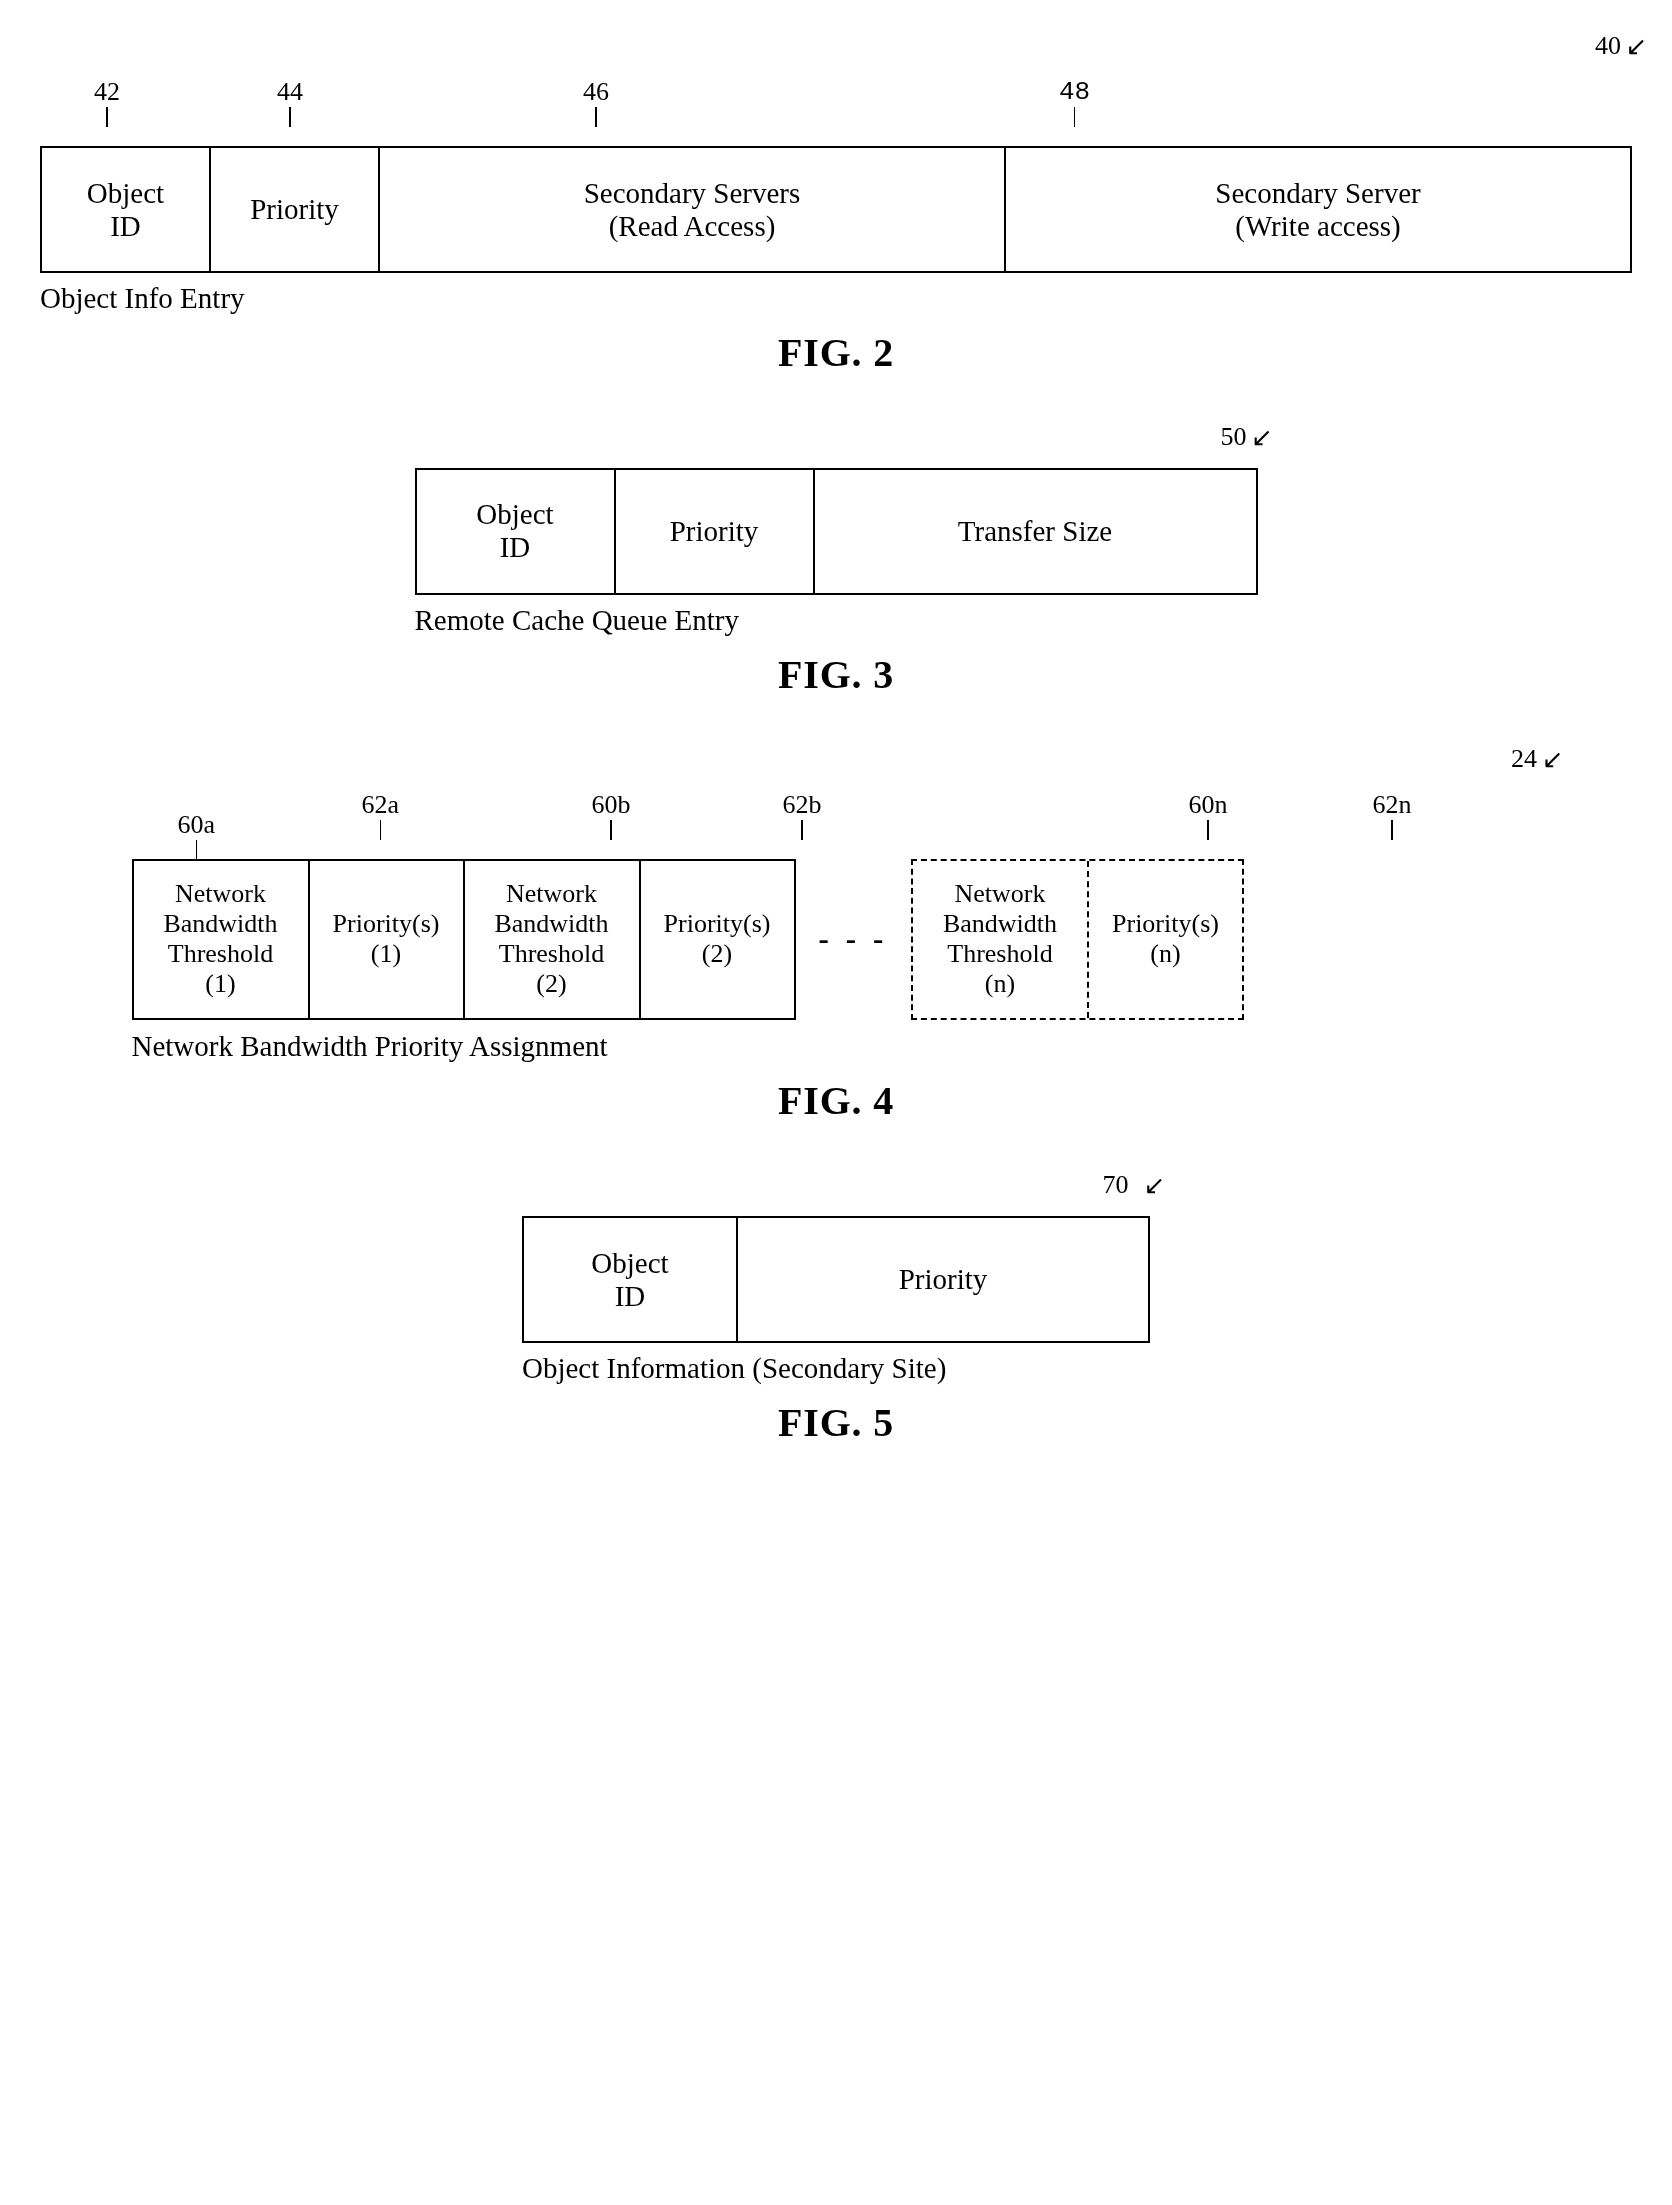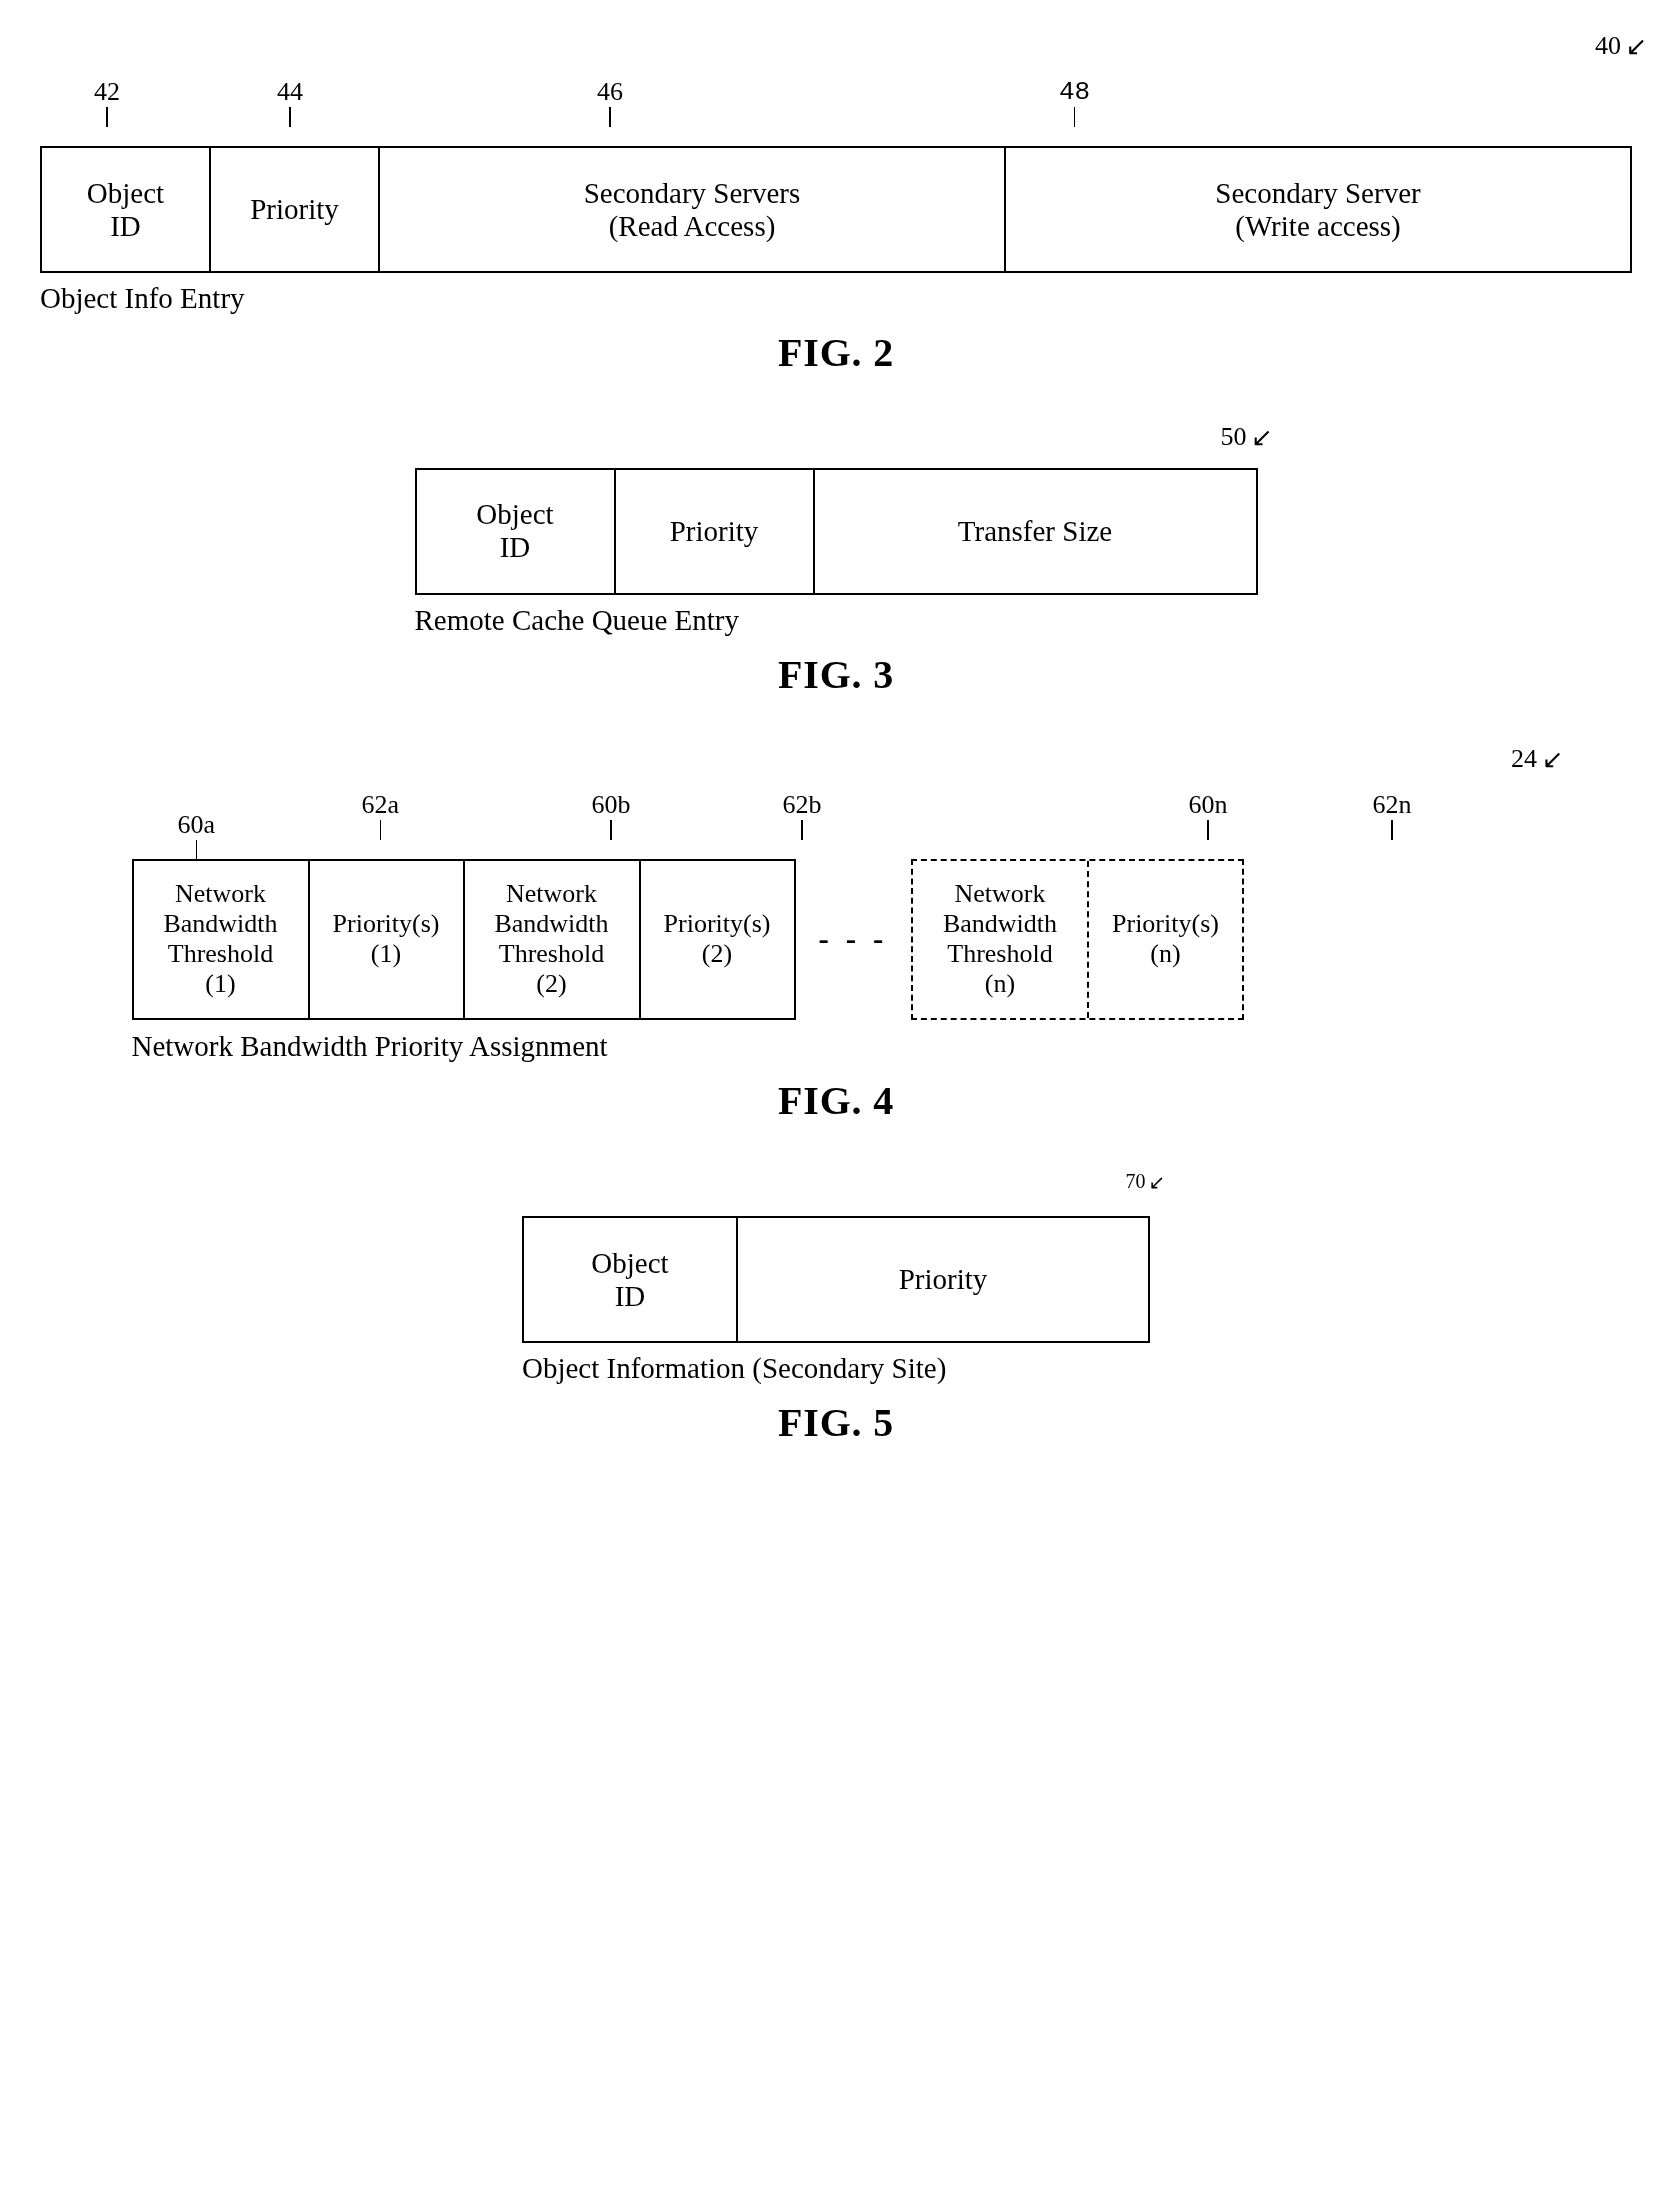--- a/index.html
+++ b/index.html
@@ -206,21 +206,21 @@
 
       <div class="above-refs">
         <div class="ref-above" style="left: 54px;">
           <span>42</span>
           <div class="ref-line"></div>
         </div>
         <div class="ref-above" style="left: 237px;">
           <span>44</span>
           <div class="ref-line"></div>
         </div>
-        <div class="ref-above" style="left: 557px; align-items: center;">
+        <div class="ref-above" style="left: 543px; align-items: center;">
           <span>46</span>
           <div class="ref-line"></div>
         </div>
         <div class="ref-above" style="left: 1019px; font-family: Liberation Mono, monospace;">
           <span>48</span>
           <div class="ref-line"></div>
         </div>
       </div>
 
       <div class="fig2-table">
@@ -370,21 +370,21 @@
         <span style="font-size:29px;">Network Bandwidth Priority Assignment</span>
       </div>
     </div>
 
     <div class="diagram-title">FIG. 4</div>
   </div>
 
   <div class="diagram-section">
     <div class="fig5-wrapper" style="position:relative;">
 
-      <div style="position:absolute; top:-46px; right:-15.3px; font-size:20px; display:flex; align-items:flex-start; gap:3px;">
+      <div style="position:absolute; top:-46px; right:-15.3px; font-size:26px; display:flex; align-items:flex-start; gap:15px;">
         <span>70</span>
         <span>↙</span>
       </div>
 
 
       <div class="fig5-table">
         <div class="fig5-cell cell5-object-id">
           <span style="white-space:pre-line; font-size:29px;">Object
 ID</span>
         </div>

